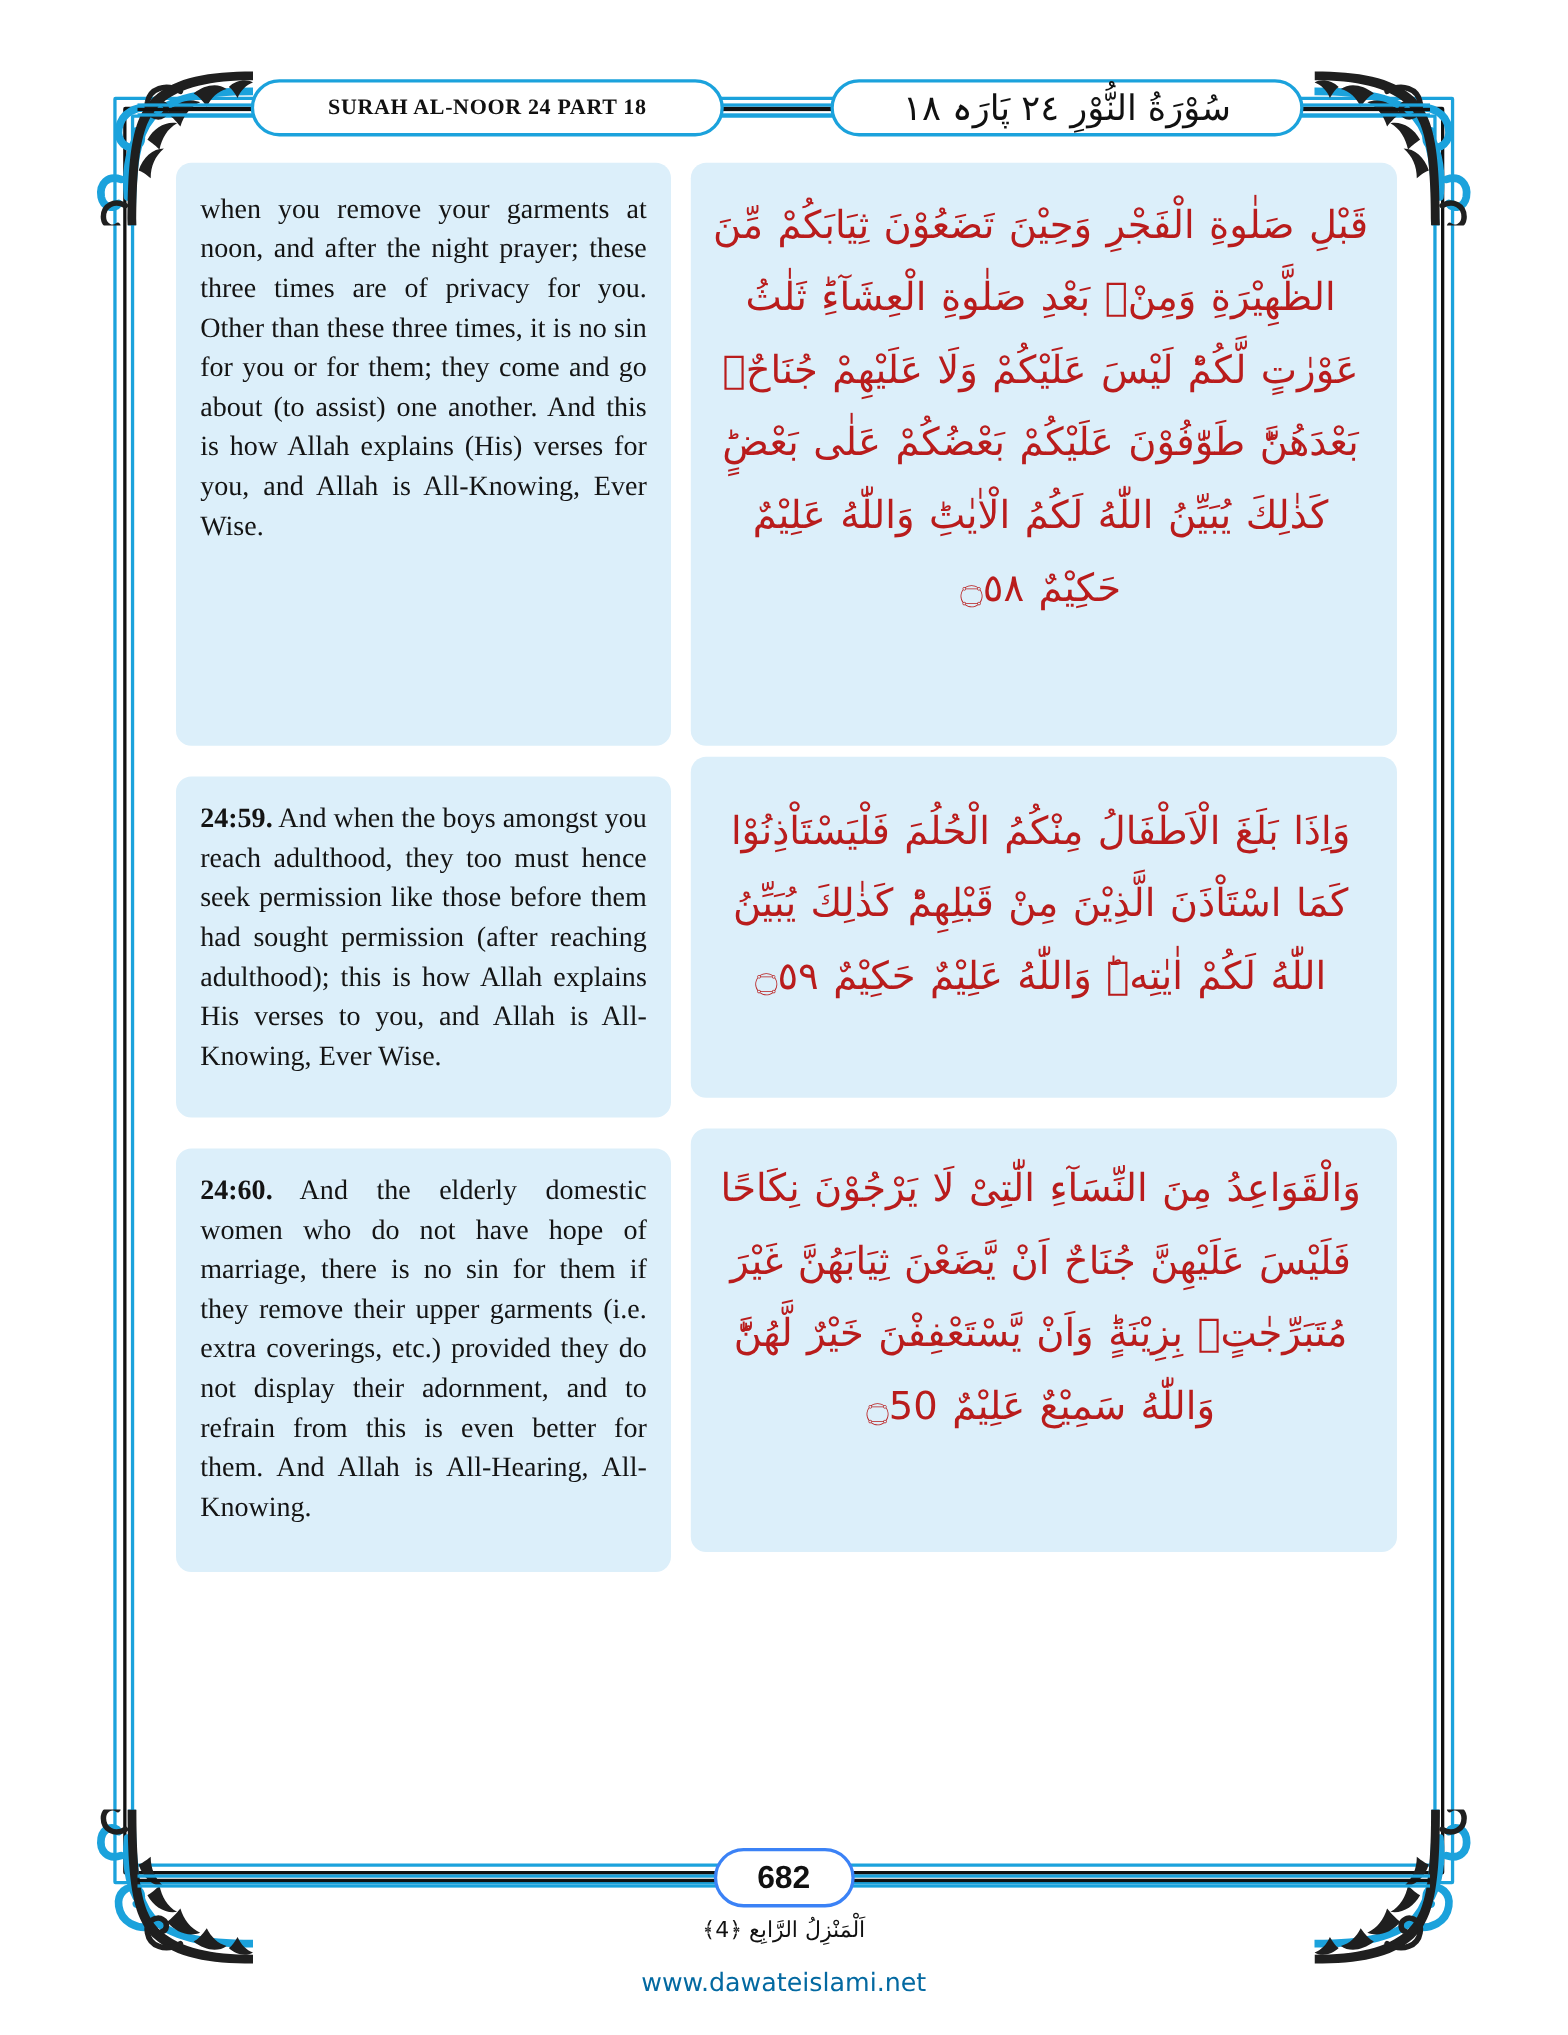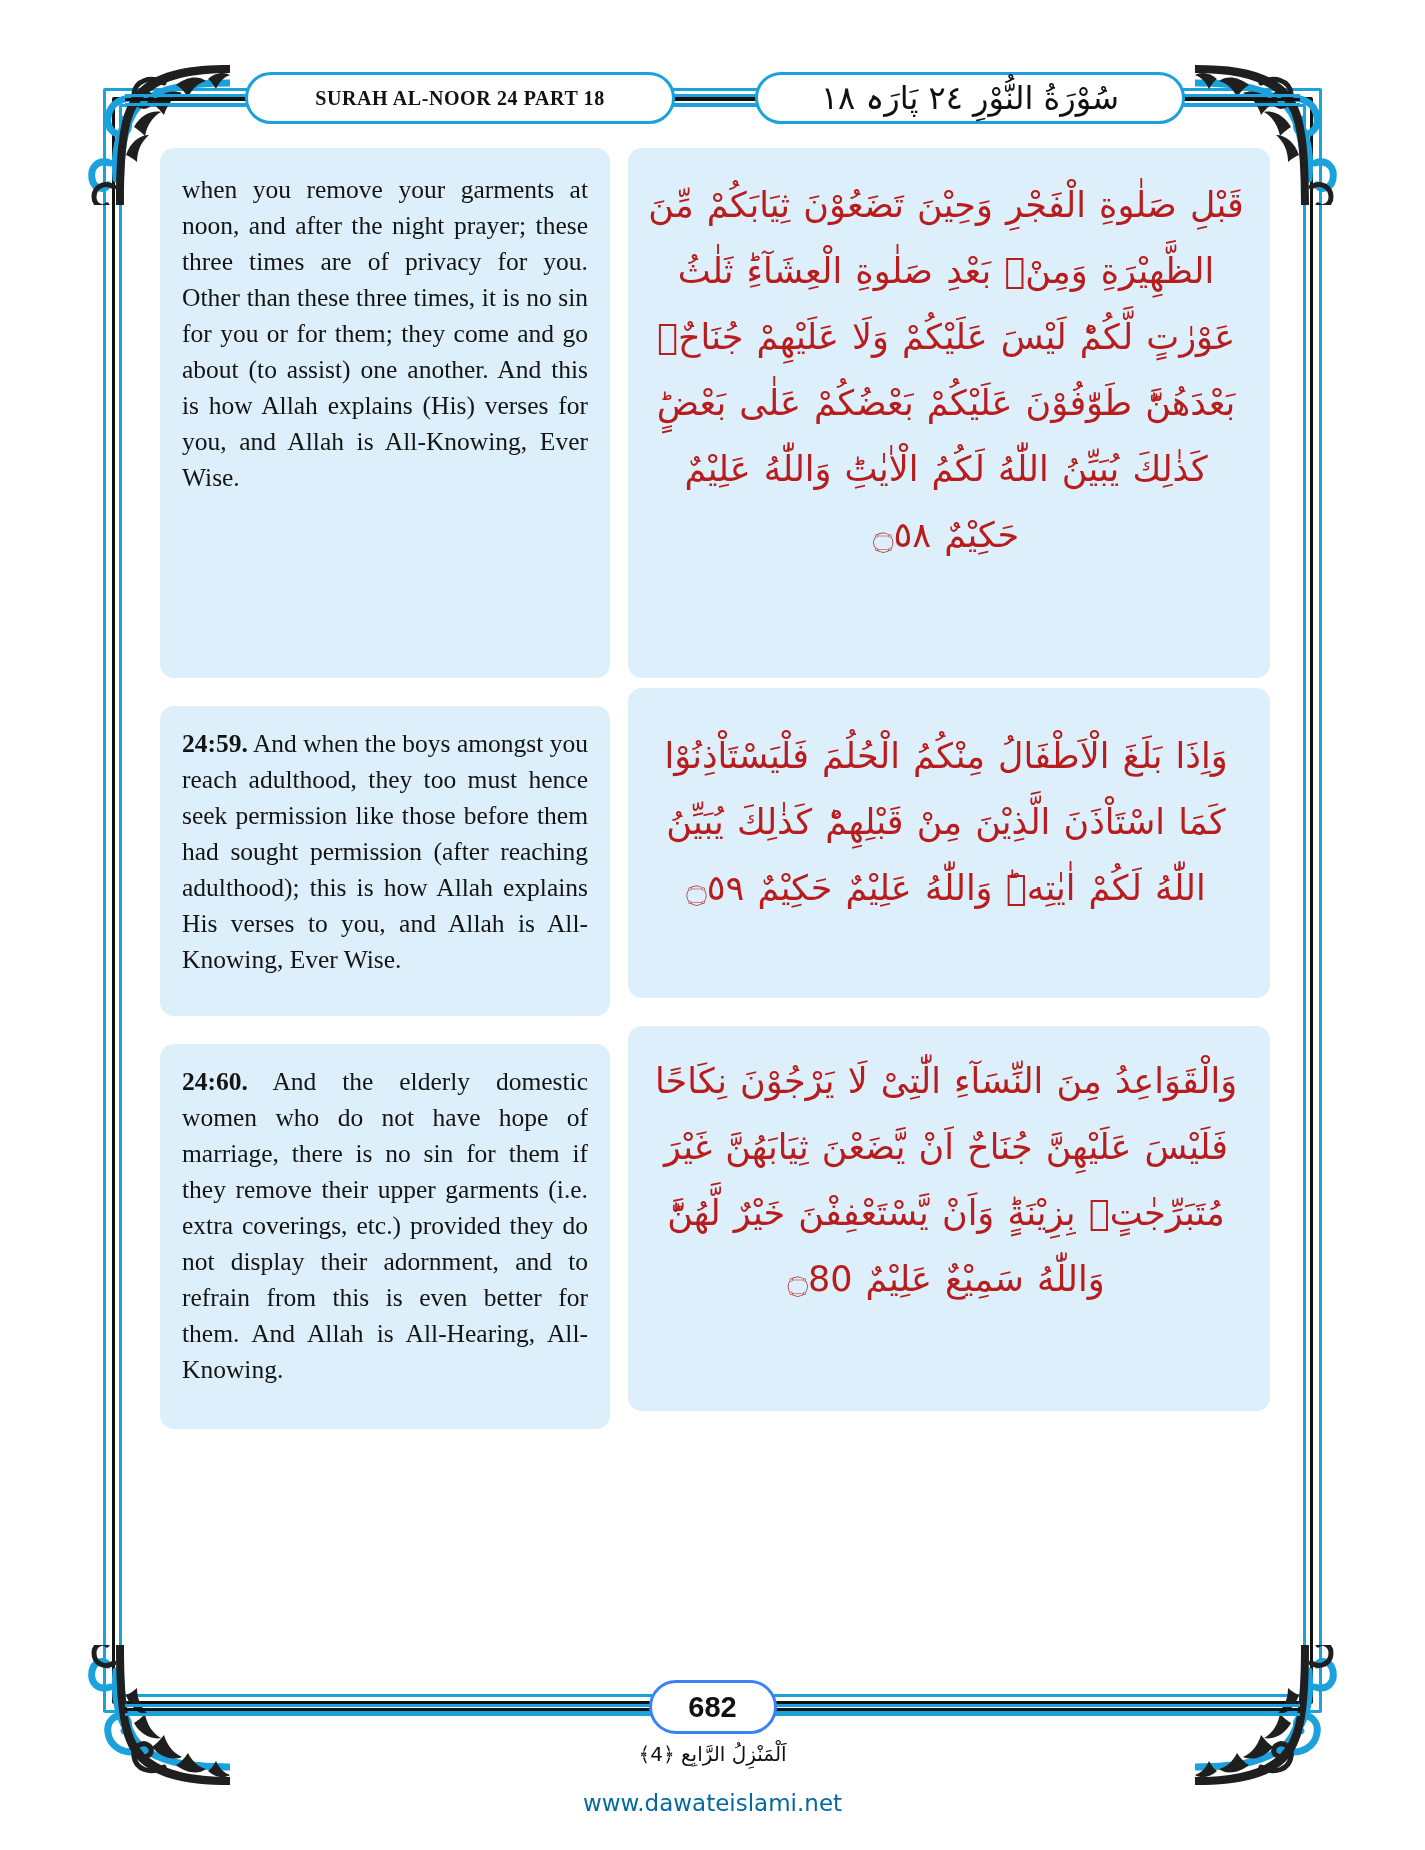--- a/index.html
+++ b/index.html
@@ -91,21 +91,21 @@
     top: 0;
     height: 52px;
     background: #ffffff;
     border: 3px solid #1BA2DC;
     border-radius: 26px;
     box-sizing: border-box;
     display: flex;
     align-items: center;
     justify-content: center;
   }
-  .hdr-pill.left  { left: 120px;  width: 430px; }
+  .hdr-pill.left  { left: 103px;  width: 430px; }
   .hdr-pill.right { right: 115px; width: 430px; }
 
   .hdr-title-en {
     font-family: "Liberation Serif", serif;
     font-weight: bold;
     font-size: 20px;
     letter-spacing: 0.6px;
     color: #111;
     white-space: nowrap;
   }
@@ -351,21 +351,21 @@
         <span>And when the boys amongst you reach adulthood, they too must hence seek permission like those before them had sought permission (after reaching adulthood); this is how Allah explains His verses to you, and Allah is All-Knowing, Ever Wise.</span>
       </div>
       <div class="cell cell-ar">وَاِذَا بَلَغَ الْاَطْفَالُ مِنْكُمُ الْحُلُمَ فَلْیَسْتَاْذِنُوْا كَمَا اسْتَاْذَنَ الَّذِیْنَ مِنْ قَبْلِهِمْؕ كَذٰلِكَ یُبَیِّنُ اللّٰهُ لَكُمْ اٰیٰتِهٖؕ وَاللّٰهُ عَلِیْمٌ حَكِیْمٌ ۝٥٩</div>
     </div>
 
     <div class="verse-row row-3">
       <div class="cell cell-en">
         <span class="vnum">24:60.</span>
         <span>And the elderly domestic women who do not have hope of marriage, there is no sin for them if they remove their upper garments (i.e. extra coverings, etc.) provided they do not display their adornment, and to refrain from this is even better for them. And Allah is All-Hearing, All-Knowing.</span>
       </div>
-      <div class="cell cell-ar">وَالْقَوَاعِدُ مِنَ النِّسَآءِ الّٰتِیْ لَا یَرْجُوْنَ نِكَاحًا فَلَیْسَ عَلَیْهِنَّ جُنَاحٌ اَنْ یَّضَعْنَ ثِیَابَهُنَّ غَیْرَ مُتَبَرِّجٰتٍۭ بِزِیْنَةٍؕ وَاَنْ یَّسْتَعْفِفْنَ خَیْرٌ لَّهُنَّؕ وَاللّٰهُ سَمِیْعٌ عَلِیْمٌ ۝80</div>
+      <div class="cell cell-ar">وَالْقَوَاعِدُ مِنَ النِّسَآءِ الّٰتِیْ لَا یَرْجُوْنَ نِكَاحًا فَلَیْسَ عَلَیْهِنَّ جُنَاحٌ اَنْ یَّضَعْنَ ثِیَابَهُنَّ غَیْرَ مُتَبَرِّجٰتٍۭ بِزِیْنَةٍؕ وَاَنْ یَّسْتَعْفِفْنَ خَیْرٌ لَّهُنَّؕ وَاللّٰهُ سَمِیْعٌ عَلِیْمٌ ۝50</div>
     </div>
 
   </div>
 
   <div class="footer-band">
     <div class="band-rules">
       <div class="r r1"></div>
         <div class="r r2"></div>
         <div class="r r3"></div>
     </div>

